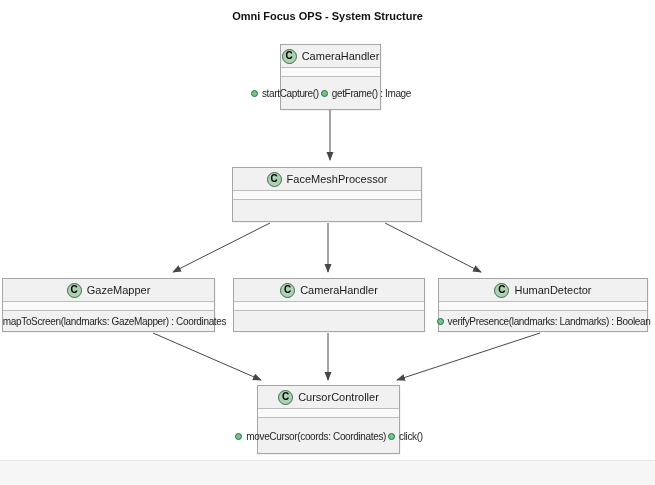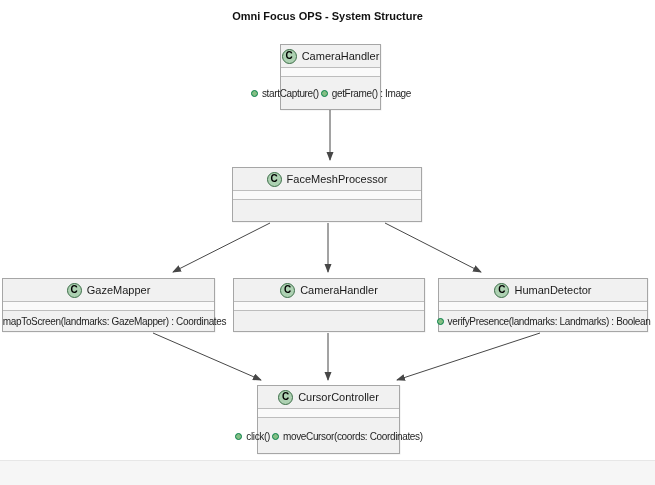--- a/index.html
+++ b/index.html
@@ -149,24 +149,24 @@
 
   <div class="uml-class" style="left:257px;top:385px;width:143px;height:69px;">
     <div class="cls-header">
       <span class="c-icon">C</span>
       <span class="cls-name">CursorController</span>
     </div>
     <div class="cls-attrs"></div>
     <div class="cls-methods">
       <div class="m-row">
         <span class="m-bullet"></span>
-        <span class="m-text">click()</span>
+        <span class="m-text">moveCursor(coords: Coordinates)</span>
       </div>
       <div class="m-row">
         <span class="m-bullet"></span>
-        <span class="m-text">moveCursor(coords: Coordinates)</span>
+        <span class="m-text">click()</span>
       </div>
     </div>
   </div>
 
   <div class="page-footer-strip"></div>
 
 </div>
 
 </body></html>

